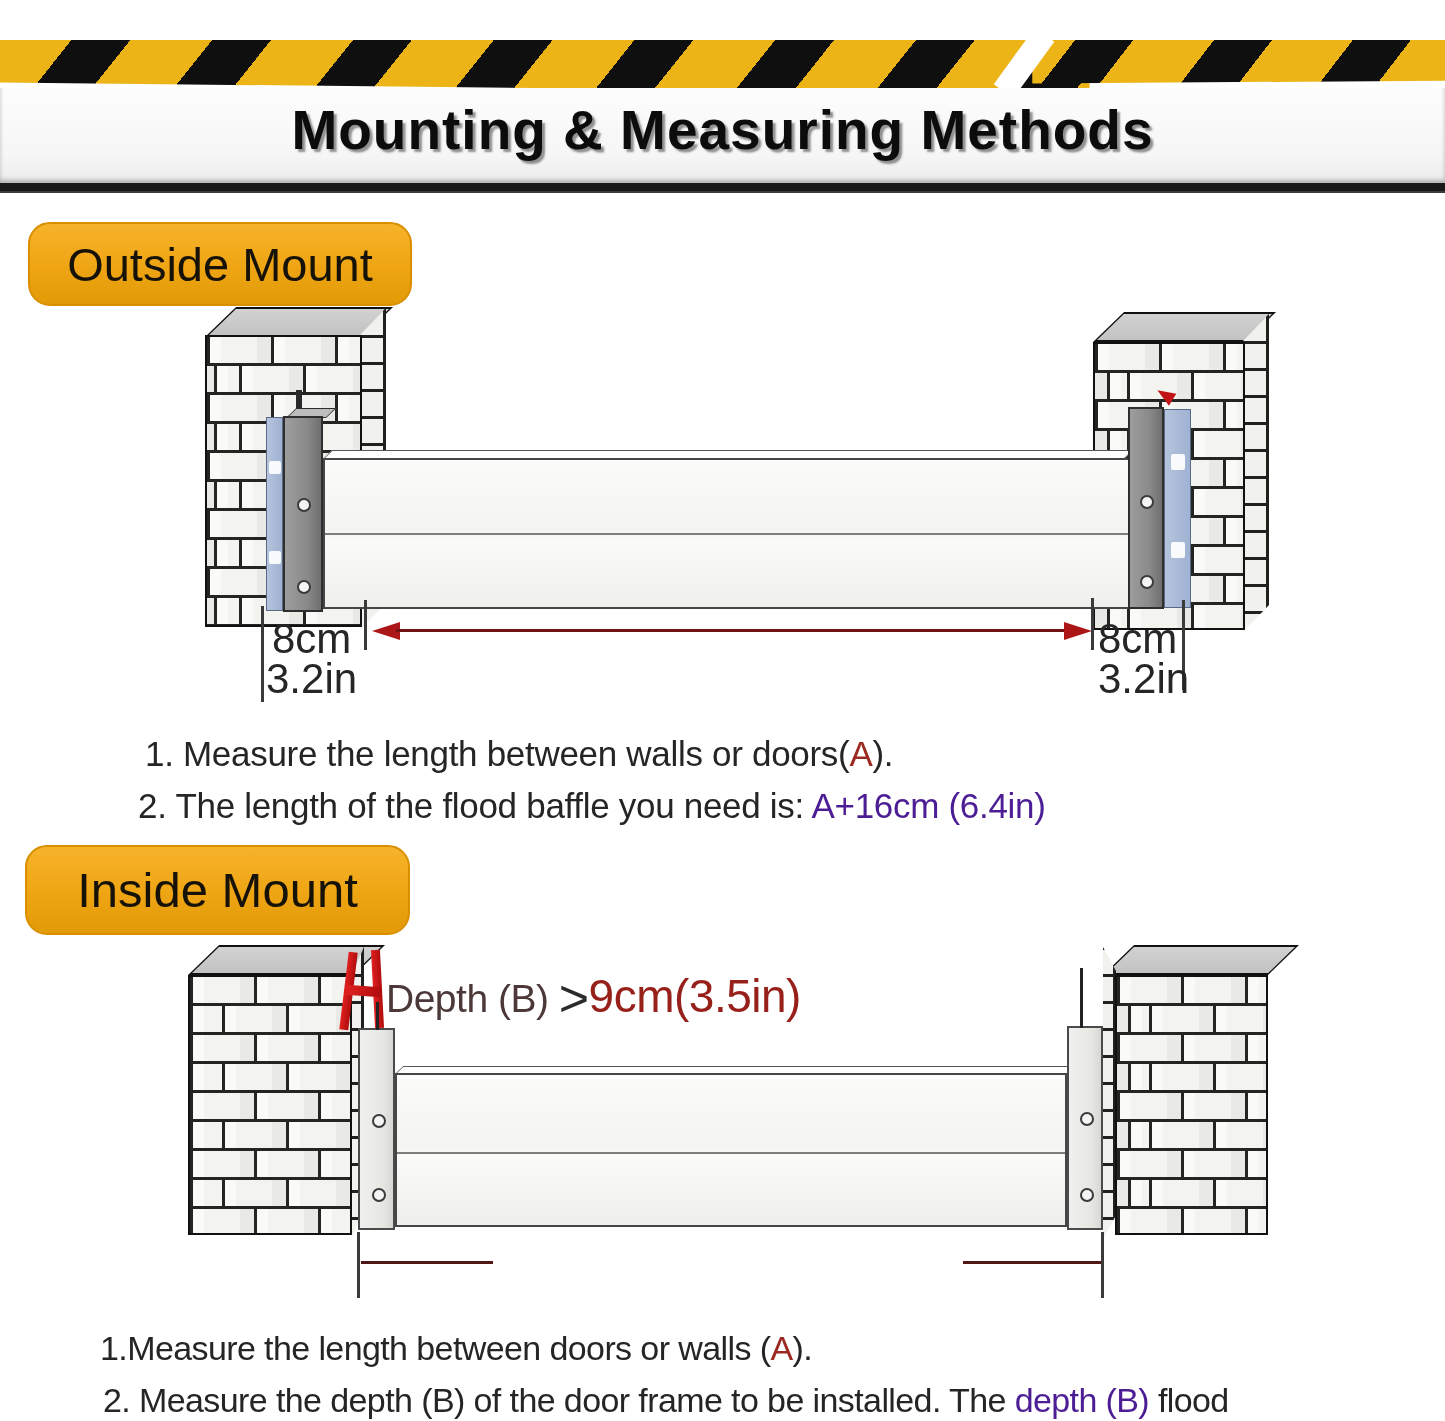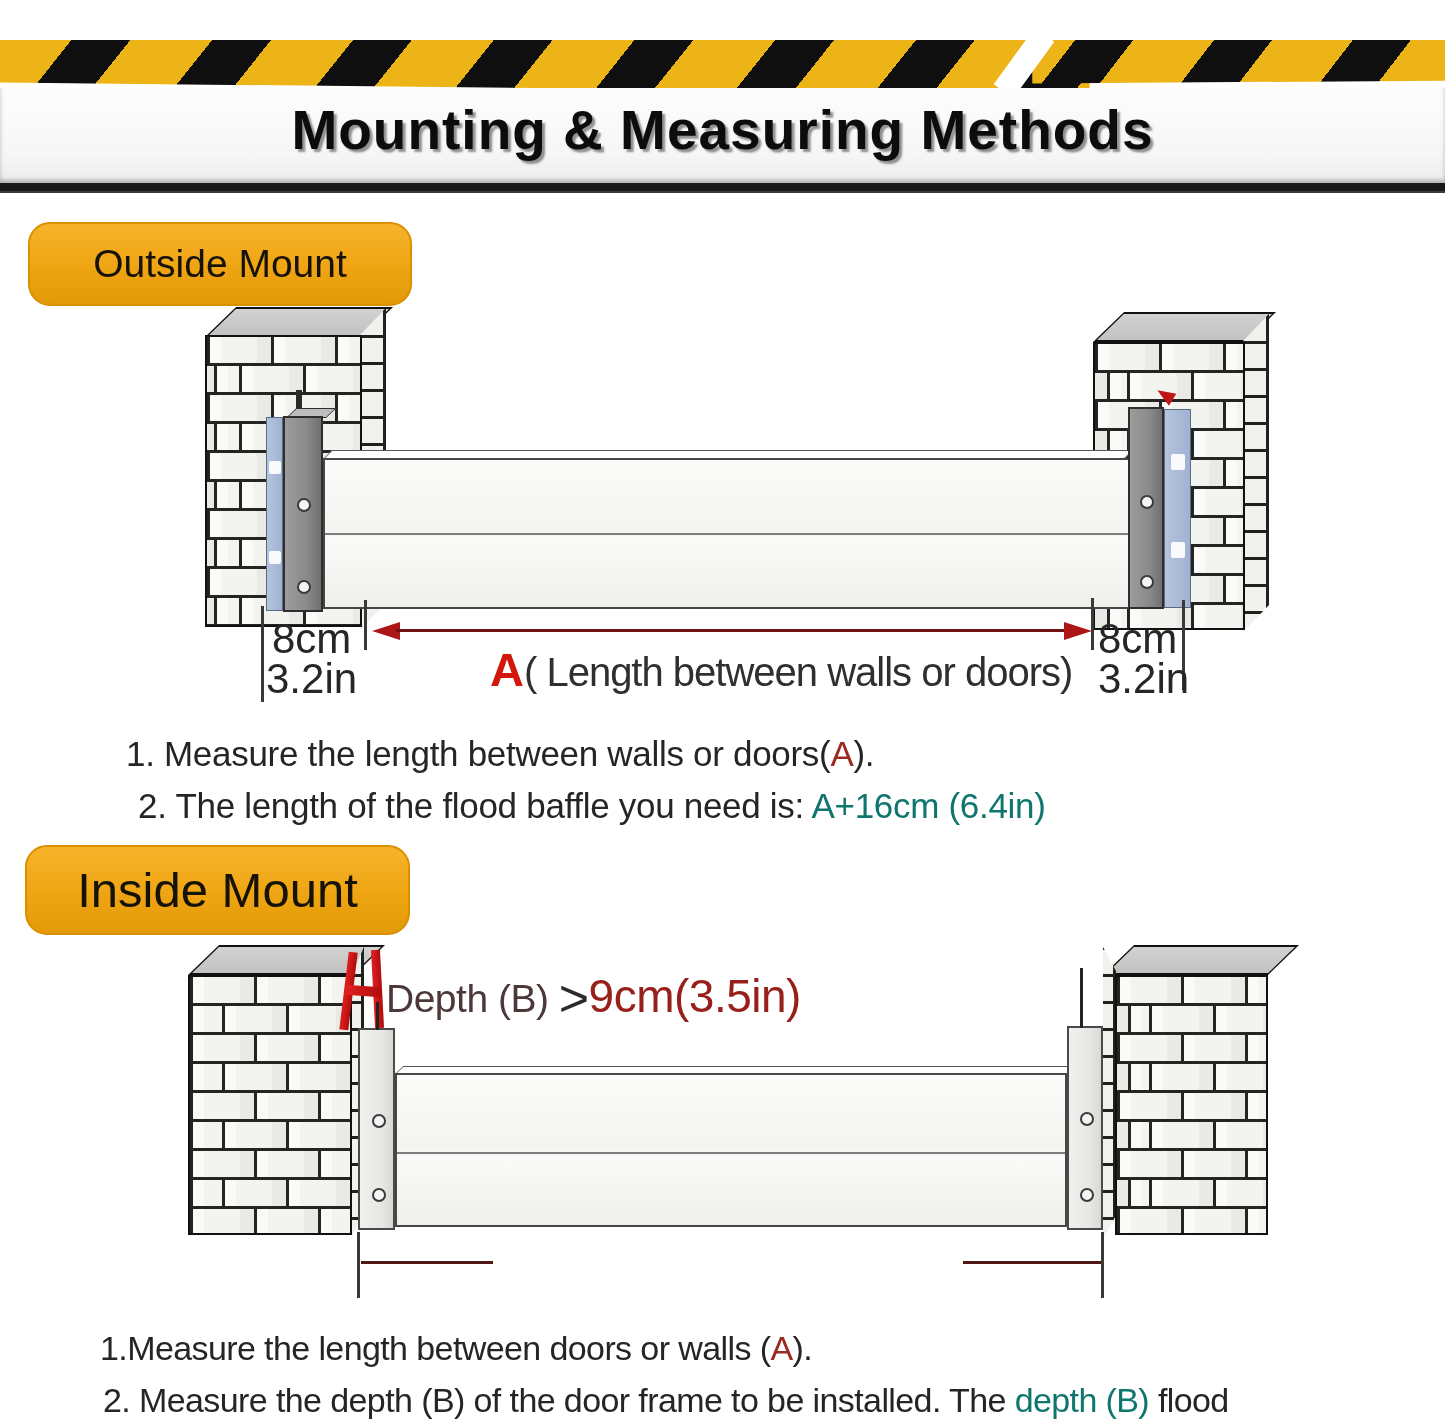--- a/index.html
+++ b/index.html
@@ -71,42 +71,42 @@
   
   .redbar{position:absolute;background:linear-gradient(90deg,#e02020,#b00d0d);z-index:6;}
   .pin{background:#222;z-index:6;}
 
   
   .meas{font-size:42px;color:#262626;z-index:8;}
   .span-label{font-size:40px;color:#2f2f2f;letter-spacing:-1px;z-index:8;}
   .span-label .bigA{font-size:47px;font-weight:bold;color:#d2170c;letter-spacing:0;}
   .step{font-size:35px;color:#252525;letter-spacing:-.3px;z-index:8;}
   .step-sm{font-size:34px;letter-spacing:-.6px;}
-  .red-inline{color:#0f766e;}
+  .red-inline{color:#4c1d95;}
   .redA{color:#9c2a22;}
   .depth-label{z-index:8;color:#4c3838;font-size:39px;letter-spacing:-.5px;}
   .depth-label .gt{font-size:52px;color:#2b2b2b;vertical-align:-4px;}
   .depth-label .dred{font-size:46px;color:#97201a;}
   .len-label{font-size:42px;color:#2f2f2f;letter-spacing:-1px;z-index:8;}
 </style>
 </head>
 <body>
 
 <div class="stage">
 
   <div class="abs banner">
     <div class="abs tape tape-a"></div>
     <div class="abs tape tape-b"></div>
     <div class="abs tape-seam"></div>
     <div class="abs title-band"></div>
     <div class="abs main-title nowrap">Mounting &amp; Measuring Methods</div>
     <div class="abs dark-bar"></div>
   </div>
 
-  <div class="abs ylabel" style="left:28px;top:182px;width:384px;height:84px;font-size:39px;">
+  <div class="abs ylabel" style="left:28px;top:182px;width:384px;height:84px;font-size:47px;">
     <span>Outside Mount</span>
   </div>
 
   <div class="abs top-face" style="left:205px;top:267px;width:157px;height:30px;"></div>
   <div class="abs side-face" style="left:360px;top:268px;width:26px;height:322px;"></div>
   <div class="abs bricks" style="left:205px;top:295px;width:157px;height:292px;">
       <div class="brick-row" style="background-position-x: 0px;"></div>
       <div class="brick-row" style="background-position-x: 32px;"></div>
       <div class="brick-row" style="background-position-x: 0px;"></div>
       <div class="brick-row" style="background-position-x: 32px;"></div>
@@ -165,25 +165,22 @@
 
   <div class="abs arrow-l" style="left:372px;top:582px;"></div>
   <div class="abs redline" style="left:396px;top:589px;width:678px;"></div>
   <div class="abs arrow-r" style="left:1064px;top:582px;"></div>
 
   <div class="abs vline" style="left:1091px;top:558px;height:52px;"></div>
   <div class="abs meas nowrap" style="left:1098px;top:575px;">8cm</div>
   <div class="abs meas nowrap" style="left:1098px;top:615px;">3.2in</div>
   <div class="abs vline" style="left:1182px;top:560px;height:90px;"></div>
 
-  <div class="abs span-label nowrap" style="left:490px;top:602px;">
-    <span class="bigA">A</span><span>( Length between walls or doors)</span>
-  </div>
-
-  <div class="abs step nowrap" style="left:126px;top:694px;">
+
+  <div class="abs step nowrap" style="left:145px;top:694px;">
     <span>1. Measure the length between walls or doors(</span><span class="redA">A</span><span>).</span>
   </div>
   <div class="abs step nowrap" style="left:138px;top:746px;">
     <span>2. The length of the flood baffle you need is: </span><span class="red-inline">A+16cm (6.4in)</span>
   </div>
 
   <div class="abs ylabel" style="left:25px;top:805px;width:385px;height:90px;font-size:49px;">
     <span>Inside Mount</span>
   </div>
 

